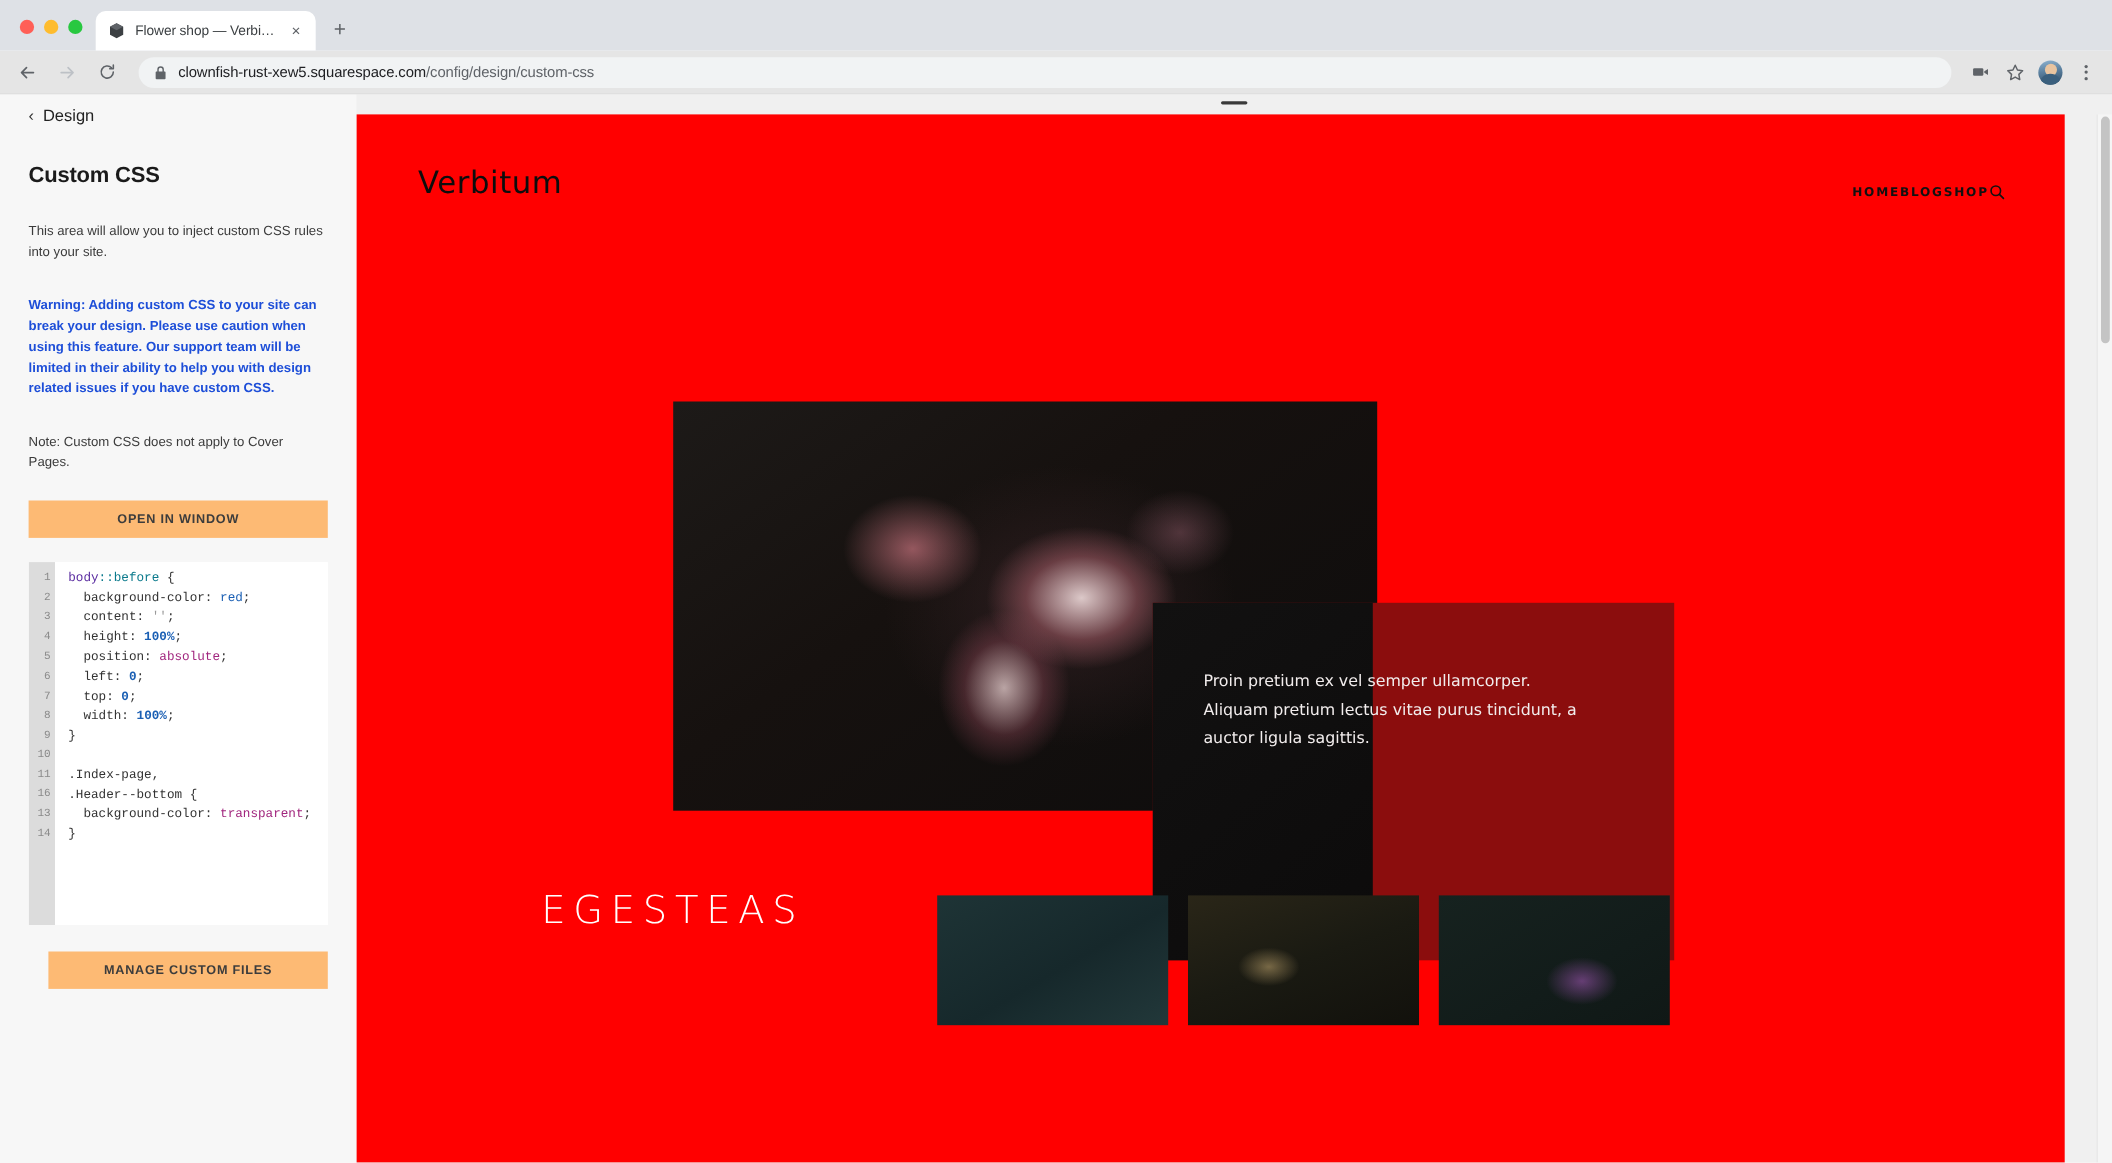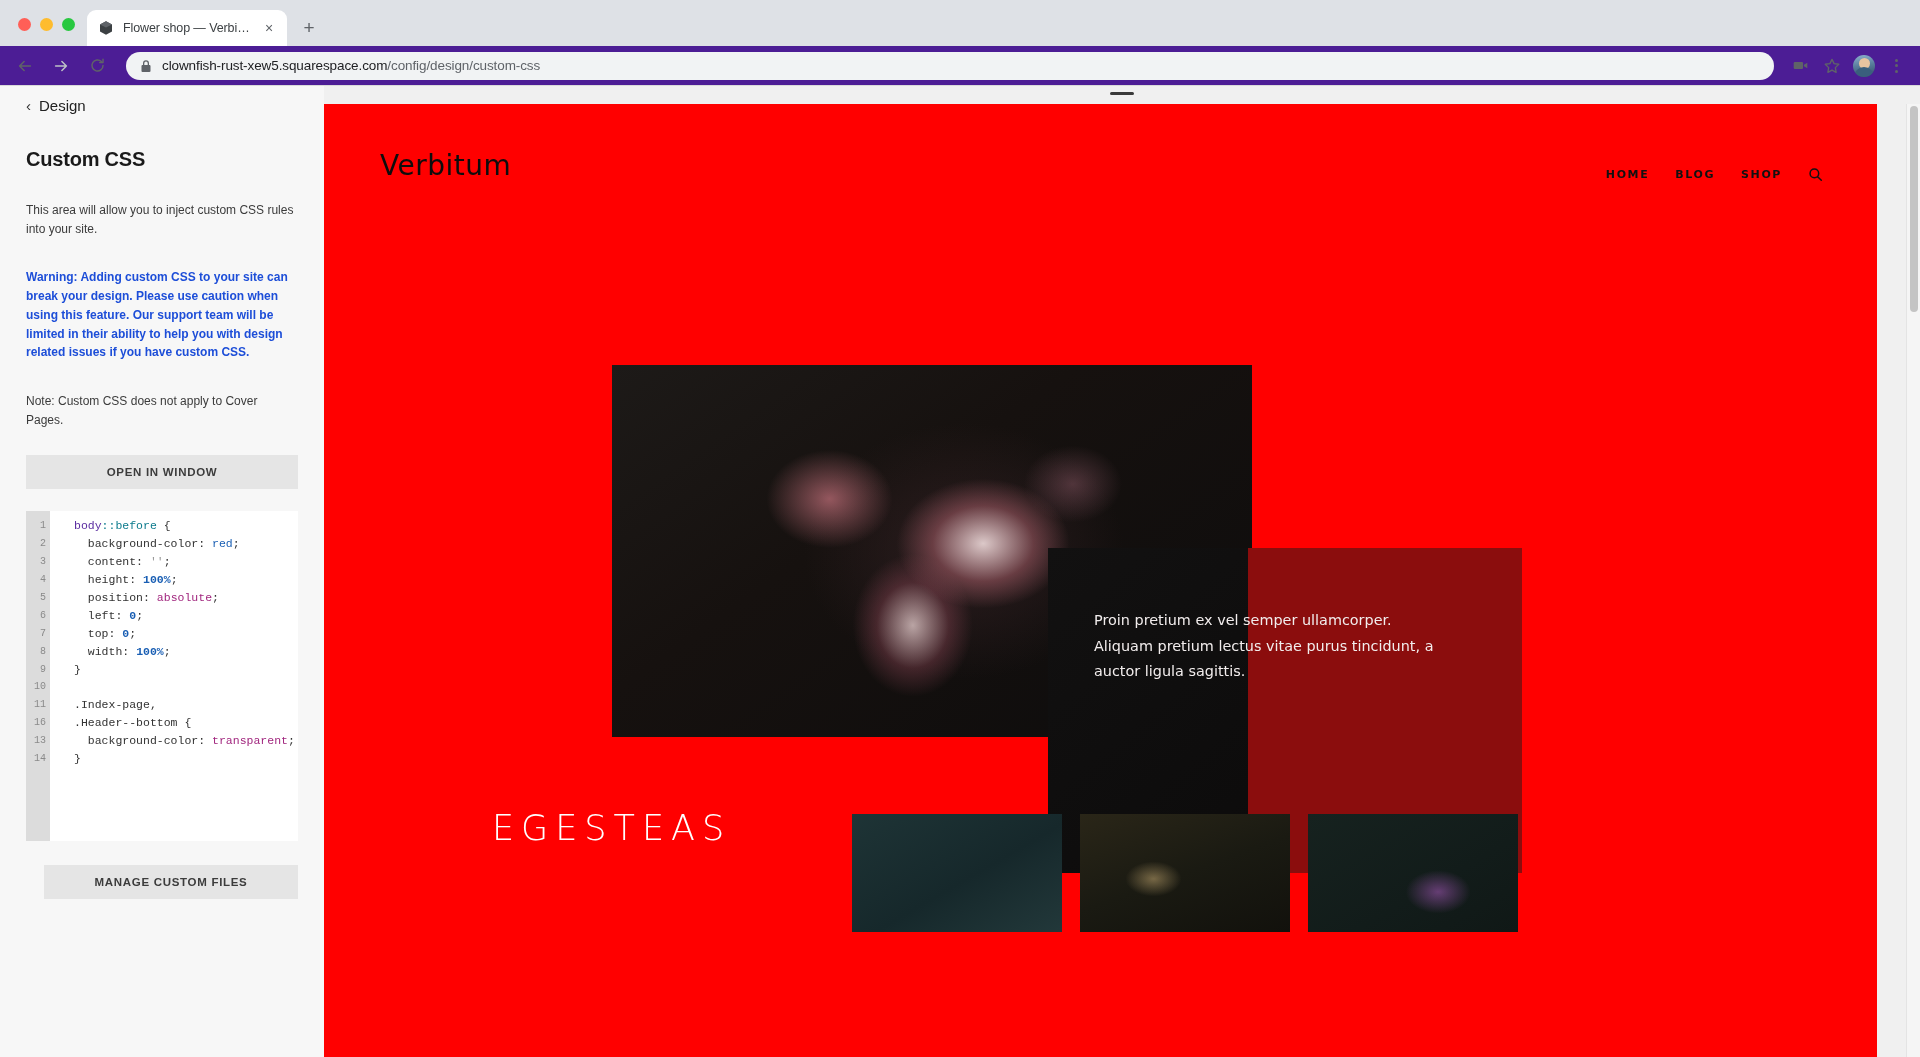--- a/index.html
+++ b/index.html
@@ -45,21 +45,21 @@
     display: flex; align-items: center; justify-content: center;
     color: #5f6368; font-size: 14px; line-height: 1;
   }
   .newtab {
     width: 28px; height: 28px; margin: 0 0 5px 8px;
     display: flex; align-items: center; justify-content: center;
     color: #5f6368; font-size: 19px; font-weight: 300; line-height: 1;
   }
 
   .toolbar {
-    height: 40px; background: #4c1d95;
+    height: 40px; background: #e5e5e5;
     display: flex; align-items: center; padding: 0 10px;
     border-bottom: 1px solid #d9d9d9;
   }
   .nav-btn {
     width: 30px; height: 30px; margin-right: 6px;
     display: flex; align-items: center; justify-content: center;
     color: #5f6368;
   }
   .nav-btn.fwd { color: #bdc1c6; }
   .omnibox {
@@ -114,39 +114,39 @@
   .panel-title {
     font-size: 20px; font-weight: bold; color: #1a1a1a;
     margin-top: 34px; letter-spacing: -0.2px;
   }
   .panel-p {
     font-size: 12px; line-height: 1.56; color: #3b3b3b;
     margin-top: 30px;
   }
   .panel-p.warn { font-weight: bold; color: #1d4ed8; }
   .panel-btn {
-    height: 34px; background: #e5e5e5; margin-top: 26px;
+    height: 34px; background: #fdba74; margin-top: 26px;
     display: flex; align-items: center; justify-content: center;
     font-size: 11.5px; letter-spacing: 0.7px; color: #3c3c3c;
     font-weight: 600;
   }
 
   
   .editor {
     margin-top: 22px; background: #fff; height: 330px;
     display: flex; font-family: "Liberation Mono", monospace;
     font-size: 11.5px; overflow: hidden;
   }
   .gutter {
     width: 24px; flex: 0 0 24px; background: #dcdcdc;
     padding-top: 6px; text-align: right; color: #8a8a8a;
     font-size: 10px;
   }
   .gutter div { height: 17.9px; line-height: 17.9px; padding-right: 4px; }
-  .code { flex: 1; padding: 6px 0 0 24px; background: #fff; }
+  .code { flex: 1; padding: 6px 0 0 12px; background: #fff; }
   .code div { height: 17.9px; line-height: 17.9px; white-space: pre; color: #333; }
   .t-sel   { color: #5a2ca0; }
   .t-pseudo{ color: #0b7a8c; }
   .t-val   { color: #1a5fb4; }
   .t-kw    { color: #a1267e; }
   .t-num   { color: #1a5fb4; font-weight: bold; }
   .t-str   { color: #999999; }
 
   .panel-btn.files { margin-top: 24px; margin-left: 18px; }
 
@@ -166,21 +166,21 @@
     background: #ff0000; overflow: hidden;
   }
   .site-header {
     height: 78px; display: flex; align-items: flex-end;
     justify-content: space-between; padding: 0 54px 0 56px;
   }
   .logo {
     font-size: 28px; color: #0d0d0d; letter-spacing: 0.5px;
     font-family: "DejaVu Sans", sans-serif; font-weight: 400;
   }
-  .site-nav { display: flex; align-items: center; gap: 26px; }
+  .site-nav { display: flex; align-items: center; }
   .site-nav a {
     font-size: 11px; letter-spacing: 1.6px; color: #111;
     text-decoration: none; font-weight: 600;
     font-family: "DejaVu Sans", sans-serif;
   }
   .search-ic { width: 15px; height: 15px; color: #111; display: block; }
 
   
   .hero { position: relative; height: 560px; }
   .hero-photo {

